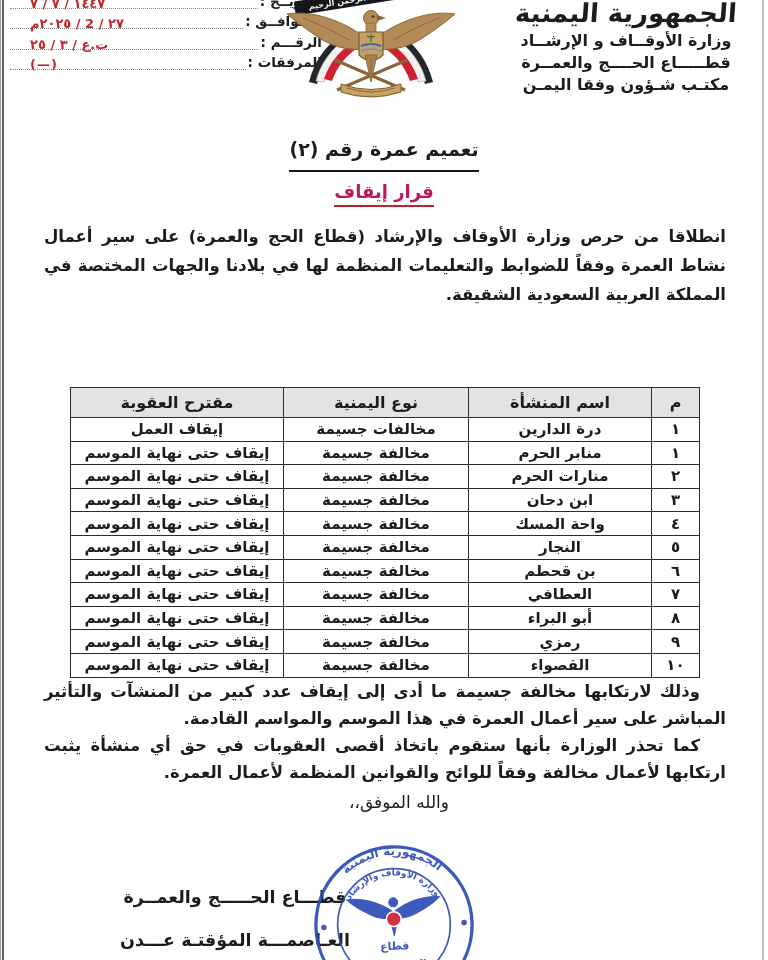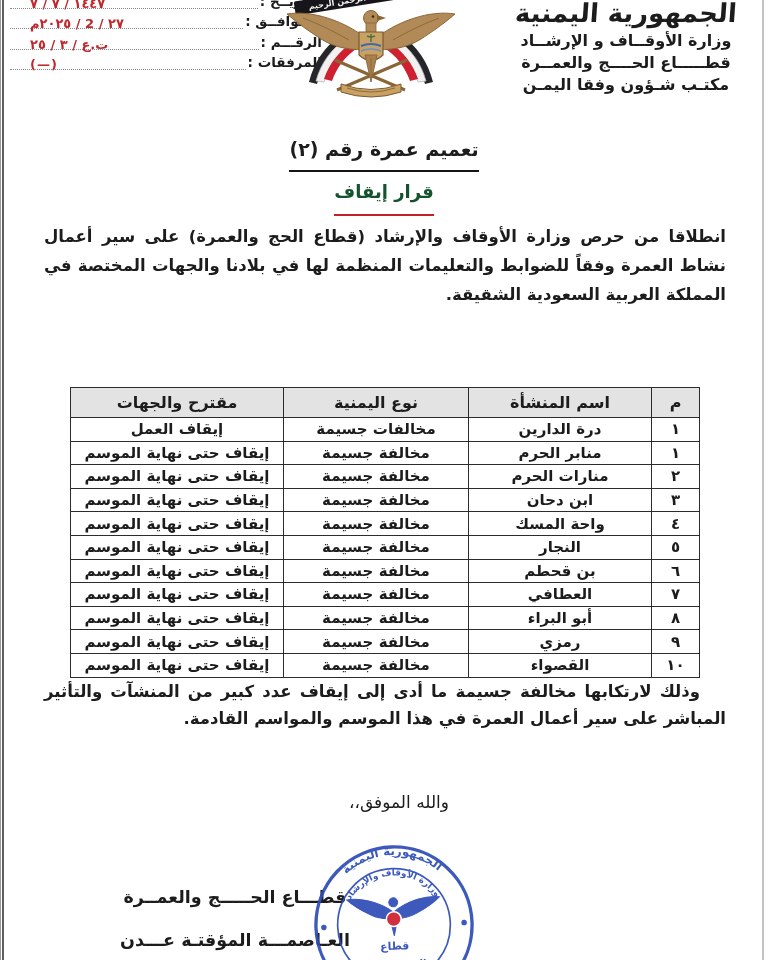--- a/index.html
+++ b/index.html
@@ -26,22 +26,22 @@
   .meta-row{display:flex;align-items:flex-end;height:20.5px;font-size:13.5px;font-weight:700;}
   .meta-label{white-space:nowrap;padding-left:2px;}
   .meta-dots{flex:1 1 auto;border-bottom:1.6px dotted #8a8a8a;position:relative;height:16px;}
   .meta-value{position:absolute;bottom:-3px;left:20px;color:#c0272d;font-size:13px;
               font-weight:700;letter-spacing:1px;white-space:nowrap;}
 
   
   .circular-title{position:absolute;top:138px;left:0;right:0;text-align:center;}
   .circular-title span{font-size:19px;font-weight:700;border-bottom:2.2px solid #151515;padding-bottom:10px;}
   .decision-title{position:absolute;top:181px;left:0;right:0;text-align:center;}
-  .decision-title span{font-size:18px;font-weight:700;color:#14532d;
-                       border-bottom:2.2px solid #c2212b;padding-bottom:12px;}
+  .decision-title span{font-size:18px;font-weight:700;color:#be185d;
+                       border-bottom:2.2px solid #c2212b;padding-bottom:3px;}
 
   
   .para{position:absolute;right:42px;left:44px;font-size:16.5px;font-weight:700;
         line-height:29px;text-align:justify;}
   .para-1{top:222px;}
   .para-2{top:321px;}
   .closing{top:678px;line-height:27px;}
   .closing p{margin:0;text-indent:26px;}
   .salutation{position:absolute;top:792px;left:30px;right:0;text-align:center;
               font-family:"DejaVu Serif","DejaVu Sans",serif;font-size:17px;font-weight:400;}
@@ -154,21 +154,21 @@
       <col style="width:48px">
         <col style="width:183px">
         <col style="width:185px">
         <col style="width:213px">
     </colgroup>
     <thead>
       <tr>
         <th>م</th>
         <th>اسم المنشأة</th>
         <th>نوع اليمنية</th>
-        <th>مقترح والجهات</th>
+        <th>مقترح العقوبة</th>
       </tr>
     </thead>
     <tbody>
         <tr>
           <td>١</td>
           <td>درة الدارين</td>
           <td>مخالفات جسيمة</td>
           <td>إيقاف العمل</td>
         </tr>
         <tr>
@@ -229,20 +229,21 @@
           <td>١٠</td>
           <td>القصواء</td>
           <td>مخالفة جسيمة</td>
           <td>إيقاف حتى نهاية الموسم</td>
         </tr>
       </tbody>
   </table>
 
   <div class="para closing">
     <p>وذلك لارتكابها مخالفة جسيمة ما أدى إلى إيقاف عدد كبير من المنشآت والتأثير المباشر على سير أعمال العمرة في هذا الموسم والمواسم القادمة.</p>
+    <p>كما تحذر الوزارة بأنها ستقوم باتخاذ أقصى العقوبات في حق أي منشأة يثبت ارتكابها لأعمال مخالفة وفقاً للوائح والقوانين المنظمة لأعمال العمرة.</p>
   </div>
   <div class="salutation">والله الموفق،،</div>
 
   <div class="signature-block">
     <div>قطـــاع الحـــــج والعمــرة</div>
     <div>العـاصمـــة المؤقتـة عـــدن</div>
   </div>
 
   <svg class="stamp" viewBox="0 0 170 170">
     <g fill="none" stroke="#2f4db8">

